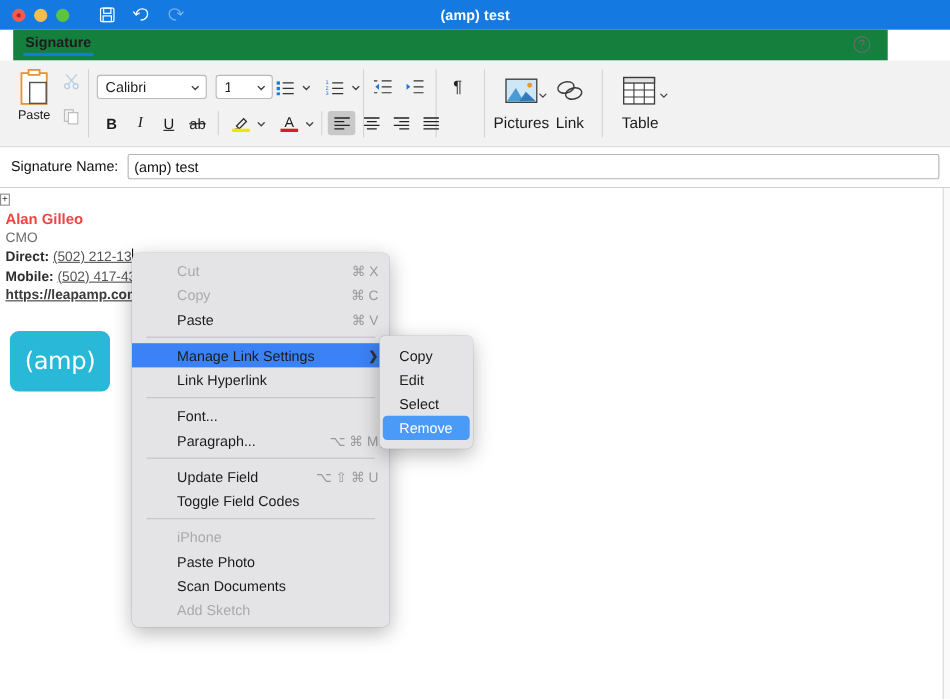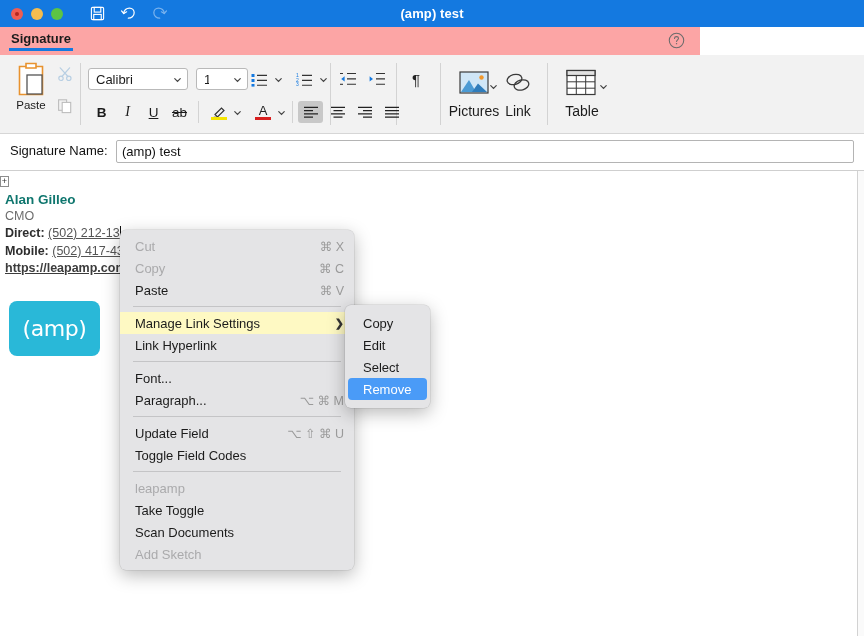--- a/index.html
+++ b/index.html
@@ -70,23 +70,23 @@
     color: #ffffff;
     font-size: 13px;
     font-weight: bold;
     letter-spacing: 0.1px;
     pointer-events: none;
   }
 
   
   .tabstrip {
     position: absolute;
-    left: 0; top: 27px;
-    width: 700px; height: 28px;
-    background: #fca5a5;
+    left: 12px; top: 27px;
+    width: 795px; height: 28px;
+    background: #15803d;
     border-bottom: 1px solid #dcdcdc;
   }
   .tab {
     position: absolute;
     left: 9px; top: 3px;
     font-size: 13px;
     color: #1c1c1c;
     font-weight: bold;
     padding: 1px 2px 5px 2px;
   }
@@ -269,21 +269,21 @@
     box-sizing: border-box;
   }
   .sig {
     position: absolute;
     left: 5px; top: 20px;
     font-family: "Liberation Sans", sans-serif;
   }
   .sig-name {
     font-size: 13.5px;
     font-weight: bold;
-    color: #0f766e;
+    color: #ef4444;
     line-height: 17px;
   }
   .sig-title {
     font-size: 12.5px;
     color: #6d6d6d;
     line-height: 17px;
   }
   .sig-line {
     font-size: 12.5px;
     color: #2e2e2e;
@@ -338,29 +338,29 @@
     box-sizing: border-box;
   }
   .mi {
     position: relative;
     height: 22px;
     display: flex;
     align-items: center;
     padding: 0 10px 0 15px;
     white-space: nowrap;
   }
-  .mi .txt { flex: 1; }
+  .mi .txt { flex: 1; margin-left: 26px; }
   .mi .sc {
     color: #9a9a9a;
     font-size: 12.5px;
     margin-left: 14px;
     font-family: "Liberation Sans", sans-serif;
   }
   .mi.disabled { color: #aaaaac; }
-  .mi.hl { background: #fef9c3; }
+  .mi.hl { background: #3b82f6; }
   .mi .arrow {
     font-size: 11px;
     color: #333;
     margin-left: 10px;
     font-weight: bold;
   }
   .msep {
     height: 1px;
     background: #c4c4c6;
     margin: 5px 13px 5px 13px;
@@ -705,24 +705,24 @@
       <div class="msep"></div>
       <div class="mi">
         <span class="txt">Update Field</span>
         <span class="sc">⌥ ⇧ ⌘ U</span>
       </div>
       <div class="mi">
         <span class="txt">Toggle Field Codes</span>
       </div>
       <div class="msep"></div>
       <div class="mi disabled">
-        <span class="txt">leapamp</span>
+        <span class="txt">iPhone</span>
       </div>
       <div class="mi">
-        <span class="txt">Take Toggle</span>
+        <span class="txt">Paste Photo</span>
       </div>
       <div class="mi">
         <span class="txt">Scan Documents</span>
       </div>
       <div class="mi disabled">
         <span class="txt">Add Sketch</span>
       </div>
     </div>
 
   <div class="submenu" id="submenu">

